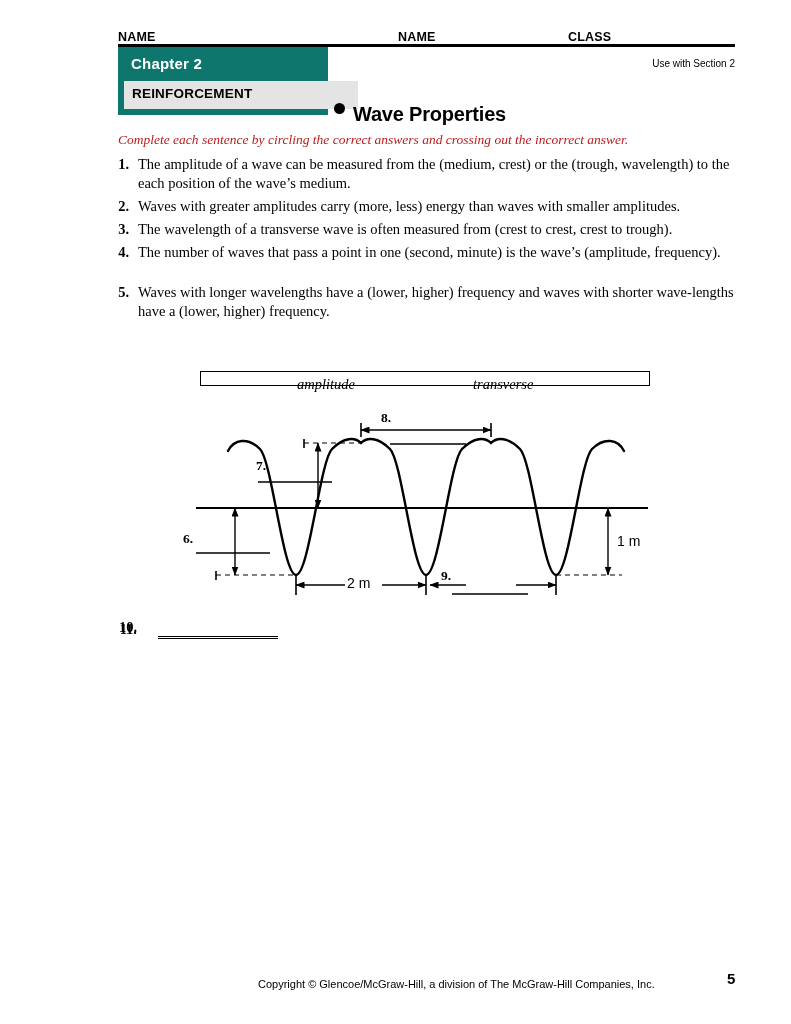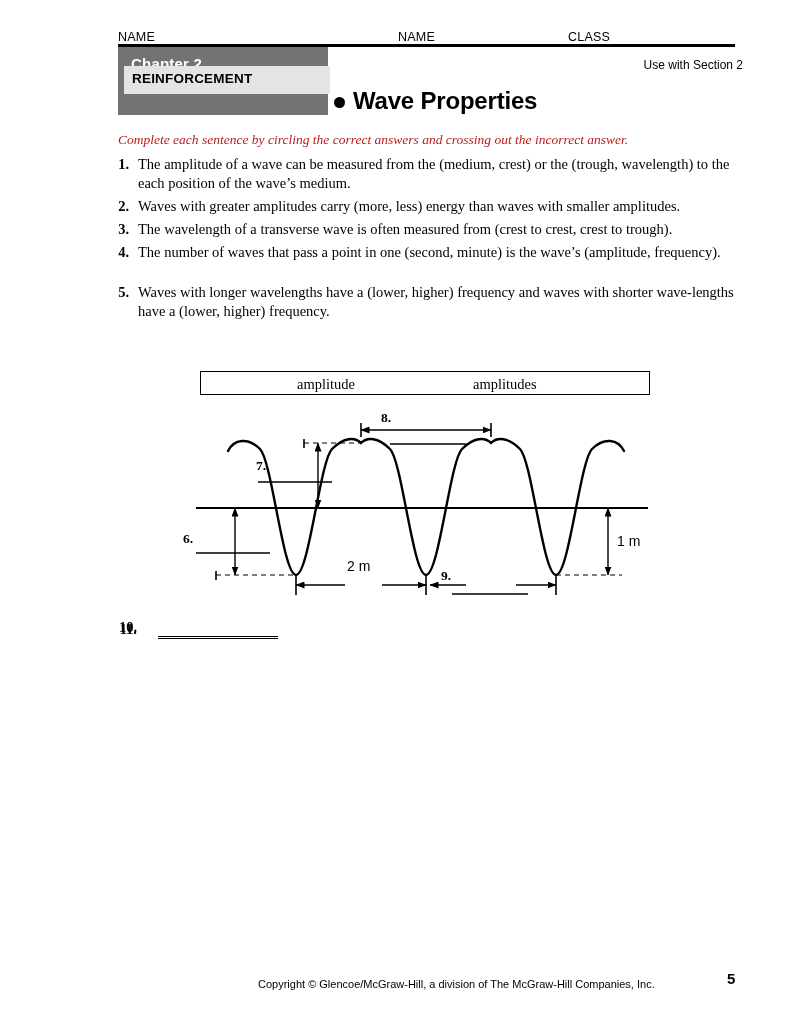--- a/index.html
+++ b/index.html
@@ -19,21 +19,21 @@
     position: absolute;
     left: 0; top: 0;
     width: 791px;
     height: 1024px;
   }
 
   
   .hdr-label {
     position: absolute;
     font-family: "Liberation Sans", sans-serif;
-    font-weight: normal;
+    font-weight: bold;
     font-size: 12.5px;
     letter-spacing: 0.2px;
     color: #000;
   }
   #hdr-name  { left: 118px; top: 30px; }
   #hdr-date  { left: 398px; top: 30px; }
   #hdr-class { left: 568px; top: 30px; }
 
   .hdr-rule {
     position: absolute;
@@ -44,58 +44,58 @@
     background: #000;
   }
 
   
   .chapter-box {
     position: absolute;
     left: 118px;
     top: 47px;
     width: 210px;
     height: 68px;
-    background: #737373;
+    background: #0f766e;
     box-sizing: border-box;
   }
   .chapter-title {
     position: absolute;
     left: 13px;
     top: 8px;
     font-family: "Liberation Sans", sans-serif;
     font-weight: bold;
     font-size: 15px;
     color: #ffffff;
     letter-spacing: 0.2px;
   }
   .reinforcement-band {
     position: absolute;
     left: 6px;
-    top: 19px;
-    width: 206px;
+    top: 34px;
+    width: 234px;
     height: 28px;
     background: #e4e4e4;
   }
   .reinforcement-text {
     position: absolute;
     left: 8px;
     top: 5px;
     font-family: "Liberation Sans", sans-serif;
     font-weight: bold;
     font-size: 13.5px;
     color: #000000;
     letter-spacing: 0.2px;
   }
 
   .use-with {
     position: absolute;
-    right: 48px;
+    right: 56px;
     top: 58px;
     font-family: "Liberation Sans", sans-serif;
-    font-size: 12px;
+    font-size: 10px;
     color: #000;
   }
 
   
   .title-row {
     position: absolute;
     left: 334px;
     top: 89px;
     display: flex;
     align-items: center;
@@ -105,23 +105,24 @@
     width: 11px;
     height: 11px;
     border-radius: 50%;
     background: #000;
     display: inline-block;
     margin-top: 3px;
   }
   .title-text {
     font-family: "Liberation Sans", sans-serif;
     font-weight: bold;
-    font-size: 24px;
+    font-size: 20px;
     letter-spacing: -0.2px;
     line-height: 1;
+    margin-top: 15px;
   }
 
   
   .instr {
     position: absolute;
     font-style: italic;
     font-size: 13.5px;
     line-height: 1.25;
     color: #b91c1c;
   }
@@ -166,23 +167,24 @@
     vertical-align: bottom;
     height: 13px;
   }
 
   
   .word-box {
     position: absolute;
     left: 200px;
     top: 371px;
     width: 450px;
-    height: 24px;
+    height: 15px;
     border: 1.2px solid #000;
     box-sizing: border-box;
+    font-style: italic;
   }
   .word-term {
     position: absolute;
     font-size: 14.5px;
     top: 4px;
   }
   #word-amplitude  { left: 96px; }
   #word-wavelength { left: 272px; }
 
   
@@ -271,21 +273,21 @@
     <span class="qtext">The number of waves that pass a point in one (second, minute) is the wave’s (amplitude, frequency).</span>
   </div>
   <div class="qitem" id="q5">
     <span class="qnum">5.</span>
     <span class="qtext">Waves with longer wavelengths have a (lower, higher) frequency and waves with shorter wave-lengths have a (lower, higher) frequency.</span>
   </div>
 
 
   <div class="word-box">
     <span class="word-term" id="word-amplitude">amplitude</span>
-    <span class="word-term" id="word-wavelength">amplitudes</span>
+    <span class="word-term" id="word-wavelength">transverse</span>
   </div>
 
   <div class="diagram">
     <svg width="791" height="205" viewBox="0 0 791 205" xmlns="http://www.w3.org/2000/svg">
       <defs>
         <marker id="ah" markerWidth="9" markerHeight="7" refX="8.5" refY="3.5" orient="auto" markerUnits="userSpaceOnUse">
           <polygon points="0,0 9,3.5 0,7" fill="#000"></polygon>
         </marker>
         <marker id="ah2" markerWidth="9" markerHeight="7" refX="0.5" refY="3.5" orient="auto" markerUnits="userSpaceOnUse">
           <polygon points="9,0 0,3.5 9,7" fill="#000"></polygon>
@@ -338,21 +340,21 @@
       <line x1="452" y1="189" x2="528" y2="189" stroke="#000" stroke-width="1.3"></line>
 
       <line x1="608" y1="103" x2="608" y2="170" stroke="#000" stroke-width="1.4" marker-start="url(#ah2)" marker-end="url(#ah)"></line>
       <line x1="556" y1="170" x2="622" y2="170" stroke="#000" stroke-width="1.2" stroke-dasharray="5,4"></line>
     </svg>
 
     <span class="dlabel" style="left:183px; top:126px;">6.</span>
     <span class="dlabel" style="left:256px; top:53px;">7.</span>
     <span class="dlabel" style="left:381px; top:5px;">8.</span>
     <span class="dlabel" style="left:441px; top:163px;">9.</span>
-    <span class="dlabel-plain" style="left:347px; top:153px;">2 m</span>
+    <span class="dlabel-plain" style="left:347px; top:170px;">2 m</span>
     <span class="dlabel-plain" style="left:617px; top:128px;">1 m</span>
   </div>
 
   <div class="qitem" id="q10">
     <span class="qnum qnum-wide">10.</span>
     <span class="qtext">
       <span class="answer-rule"></span>
     </span>
   </div>
   <div class="qitem" id="q11">

